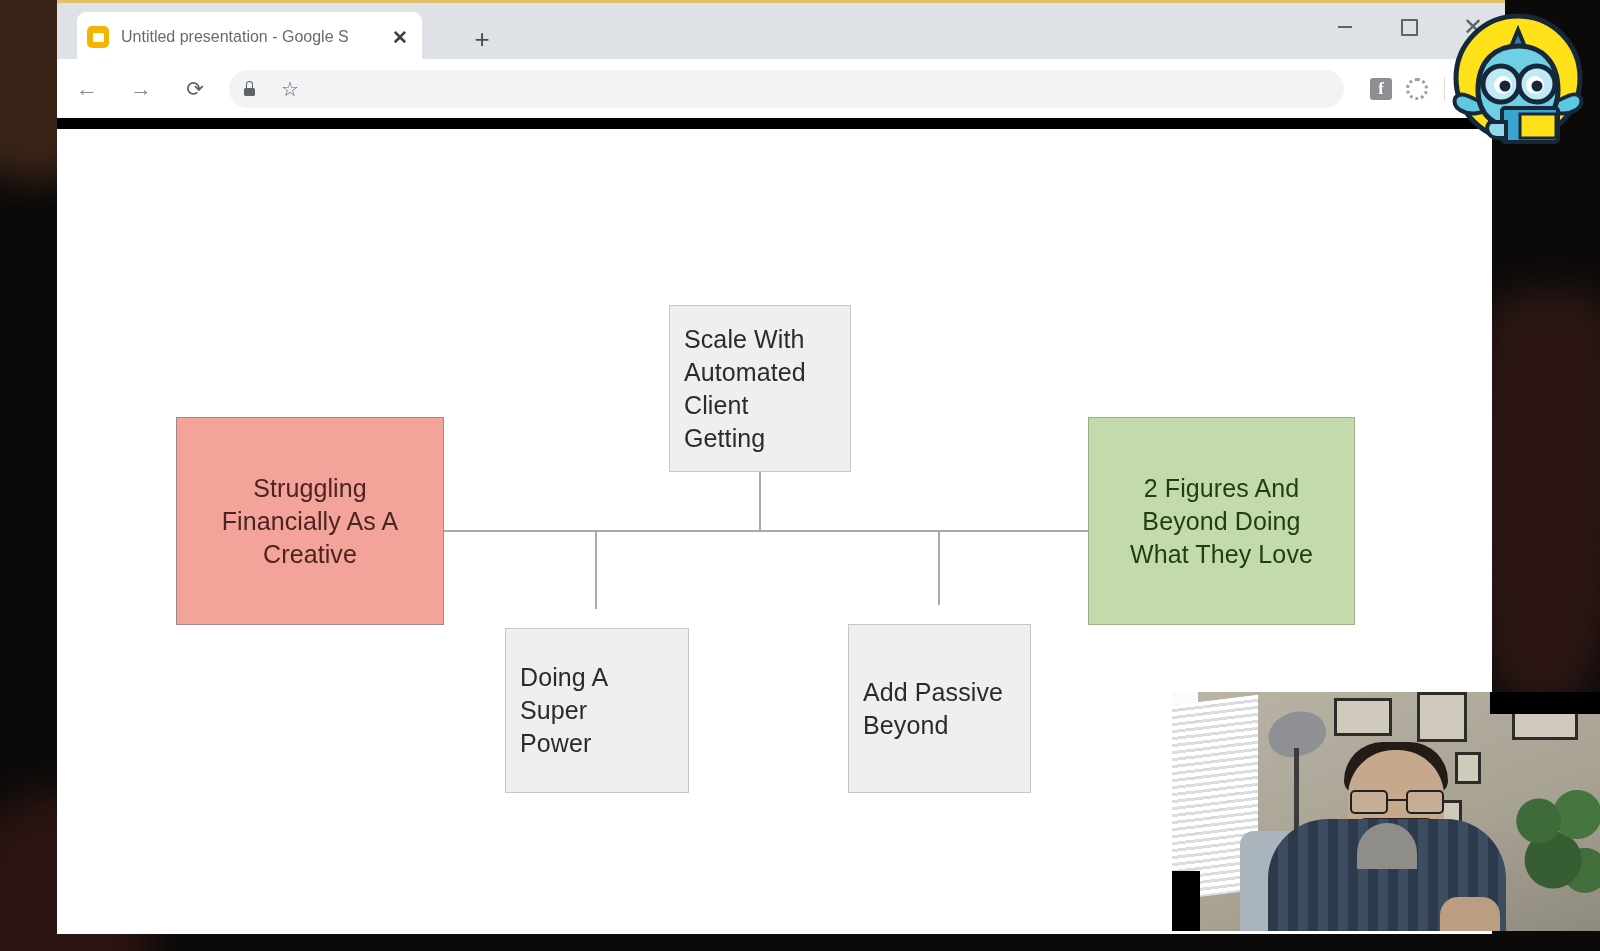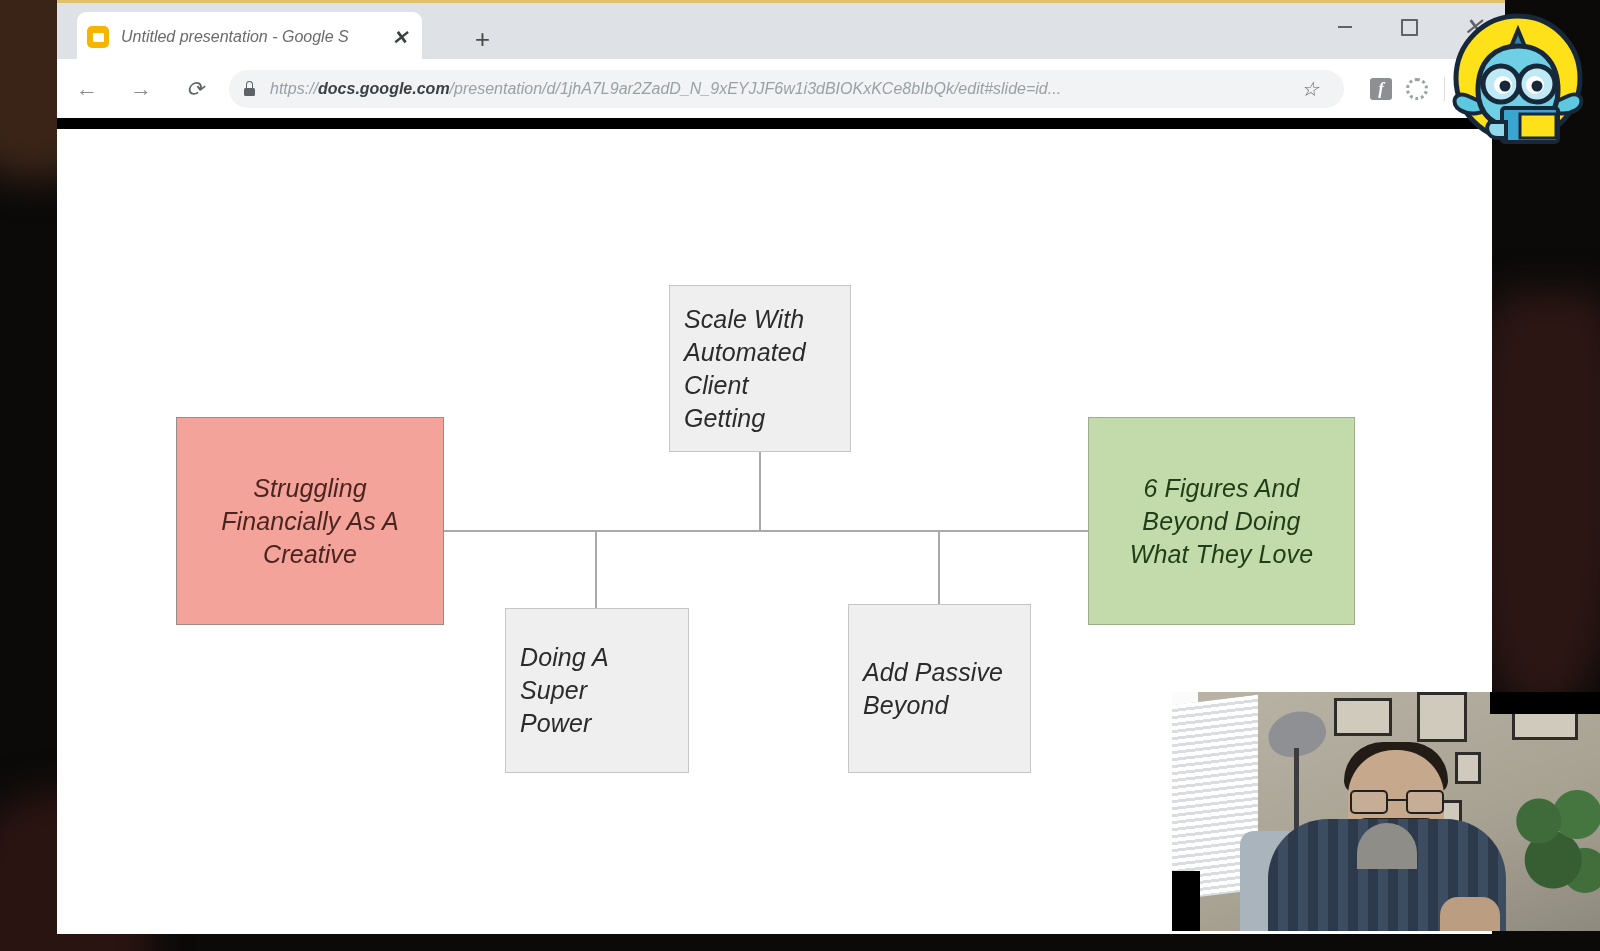--- a/index.html
+++ b/index.html
@@ -48,21 +48,20 @@
     border-radius: 50% 40% 0 0;
   }
 
   
   #browser {
     position: absolute;
     left: 57px;
     top: 0px;
     width: 1448px;
     height: 951px;
-    font-style: italic;
   }
 
   
   .tabstrip {
     position: absolute;
     left: 0; top: 0;
     width: 1448px;
     height: 59px;
     background: #dee1e6;
     border-top: 3px solid #e0c169;
@@ -286,20 +285,21 @@
     font-size: 25px;
     line-height: 33px;
     letter-spacing: .1px;
   }
   .node.gray {
     background: #efefef;
     border-color: #c6c6c6;
     color: #2b2b2b;
     justify-content: flex-start;
     padding-left: 14px;
+    margin-top: 20px;
   }
   .node.red {
     background: #f4a39a;
     border-color: #9e8a86;
     color: #4a2520;
     justify-content: center;
     text-align: center;
   }
   .node.green {
     background: #c3dbab;
@@ -513,23 +513,20 @@
       </div>
     </div>
 
     <div class="toolbar">
       <div class="navbtn">←</div>
       <div class="navbtn">→</div>
       <div class="navbtn reload">⟳</div>
 
       <div class="omnibox">
         <span class="lock"></span>
-        <span class="url">
-          <span>https://</span><b>docs.google.com</b><span>/presentation/d/1jhA7L9ar2ZadD_N_9xEYJJF6w1i3dBIOKxKCe8bIbQk/edit#slide=id...</span>
-        </span>
         <span class="star">☆</span>
       </div>
 
       <div class="ext-fb">f</div>
       <div class="ext-spin"></div>
       <div class="tb-sep"></div>
       <div class="avatar"></div>
     </div>
 
     <div class="blackbar"></div>
@@ -551,21 +548,21 @@
 
       <div class="node gray" style="left:448px; top:479px; width:184px; height:165px;">
         <span style="display:block; width:90px;">Doing A Super Power</span>
       </div>
 
       <div class="node gray" style="left:791px; top:475px; width:183px; height:169px;">
         <span style="display:block; width:160px;">Add Passive Beyond</span>
       </div>
 
       <div class="node green" style="left:1031px; top:288px; width:267px; height:208px;">
-        <span style="display:block; width:210px;">6 Figures And Beyond Doing What They Love</span>
+        <span style="display:block; width:210px;">2 Figures And Beyond Doing What They Love</span>
       </div>
 
     </div>
   </div>
 
   <div class="mascot">
     <svg viewBox="0 0 148 148" width="148" height="148">
       <circle cx="74" cy="74" r="62" fill="#ffe11a" stroke="#16283a" stroke-width="5"></circle>
       <path d="M24 92 C10 86 6 100 16 106 C26 112 40 110 46 102 Z" fill="#5ec8e0" stroke="#16283a" stroke-width="4"></path>
       <path d="M124 92 C138 86 142 100 132 106 C122 112 108 110 102 102 Z" fill="#5ec8e0" stroke="#16283a" stroke-width="4"></path>

